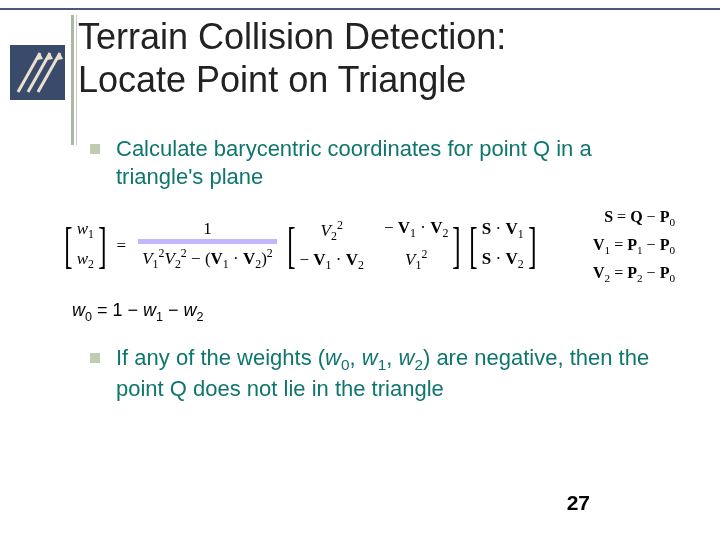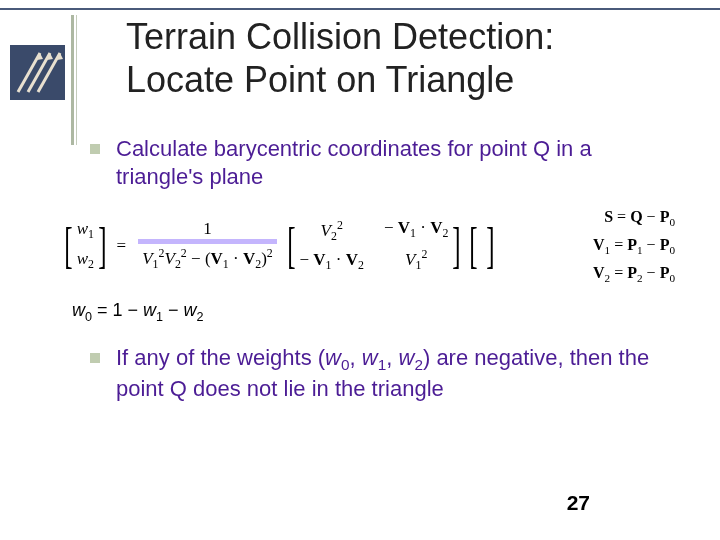--- a/index.html
+++ b/index.html
@@ -27,21 +27,20 @@
     height: 55px;
   }
   .title {
     position: absolute;
     top: 15px;
     left: 78px;
     font-size: 36px;
     font-weight: normal;
     color: #222;
     line-height: 1.2;
-    margin-left: 48px;
   }
   .vline1 {
     position: absolute;
     top: 15px;
     left: 71px;
     width: 3px;
     height: 130px;
     background: #8a9a7a;
     opacity: 0.7;
   }
@@ -68,21 +67,21 @@
   .bullet-sq {
     width: 10px;
     height: 10px;
     background: #c0ccb0;
     margin-right: 16px;
     margin-top: 9px;
     flex-shrink: 0;
   }
   .bullet-text {
     font-size: 22px;
-    color: #4c1d95;
+    color: #0f766e;
     line-height: 1.25;
   }
   .math-row {
     position: absolute;
     top: 218px;
     left: 60px;
     right: 30px;
     display: flex;
     align-items: center;
     font-family: 'Times New Roman', serif;
@@ -194,20 +193,24 @@
   <div class="col" style="margin-right:20px">
     <div><i>V</i><sub>2</sub><sup>2</sup></div>
     <div>− <b>V</b><sub>1</sub> · <b>V</b><sub>2</sub></div>
   </div>
   <div class="col">
     <div>− <b>V</b><sub>1</sub> · <b>V</b><sub>2</sub></div>
     <div><i>V</i><sub>1</sub><sup>2</sup></div>
   </div>
   <span class="bracket">]</span>
   <span class="bracket">[</span>
+  <div class="col">
+    <div><b>S</b> · <b>V</b><sub>1</sub></div>
+    <div><b>S</b> · <b>V</b><sub>2</sub></div>
+  </div>
   <span class="bracket">]</span>
 </div>
 
 <div class="defs">
   <div><b>S</b> = <b>Q</b> − <b>P</b><sub>0</sub></div>
   <div><b>V</b><sub>1</sub> = <b>P</b><sub>1</sub> − <b>P</b><sub>0</sub></div>
   <div><b>V</b><sub>2</sub> = <b>P</b><sub>2</sub> − <b>P</b><sub>0</sub></div>
 </div>
 
 <div class="w0eq">

